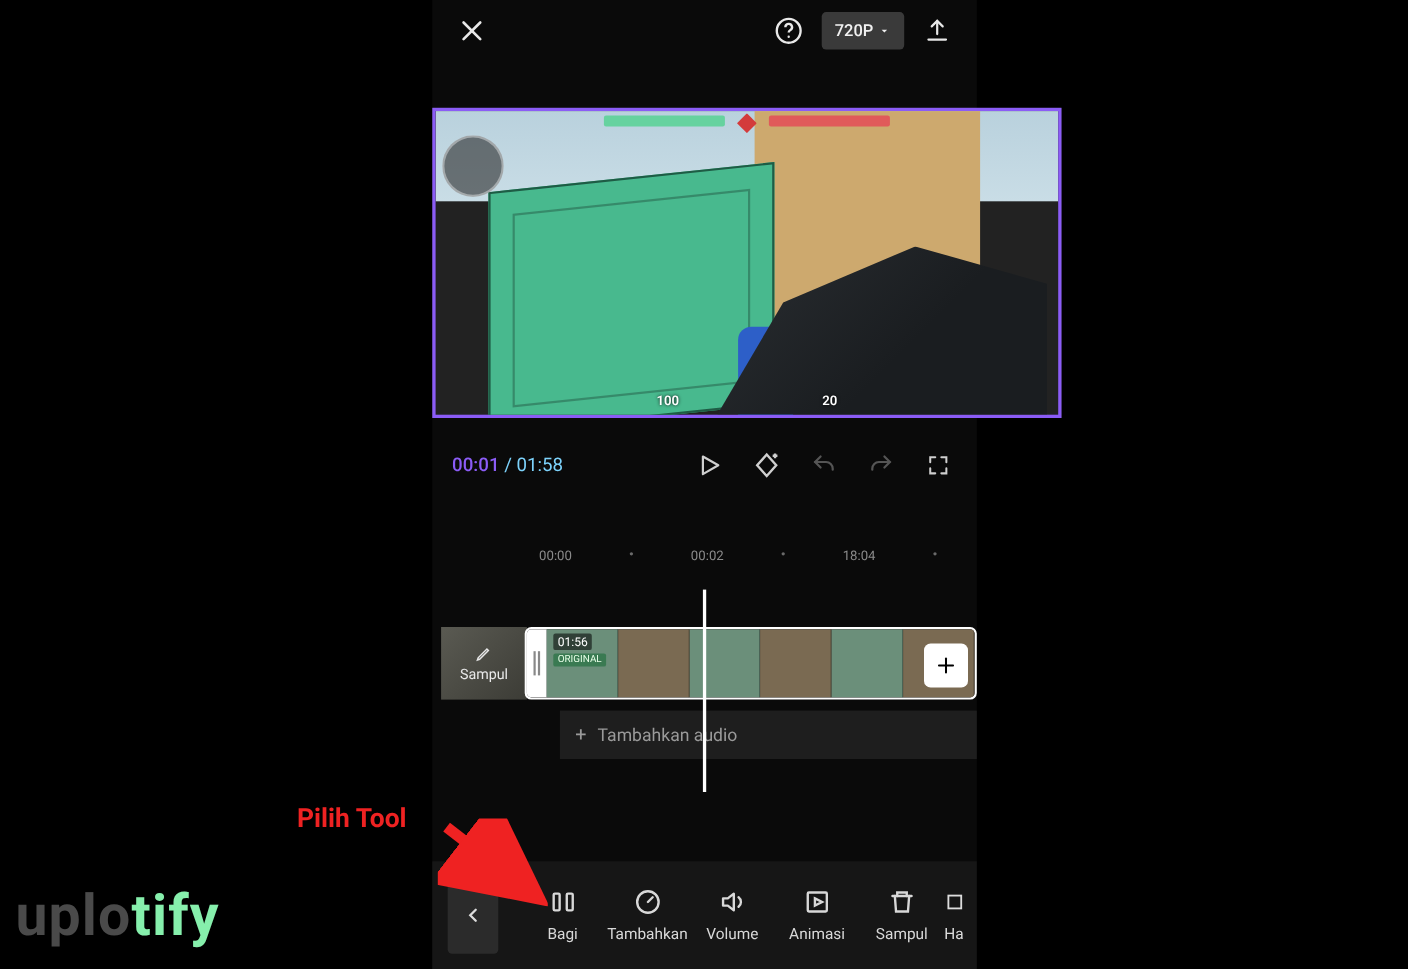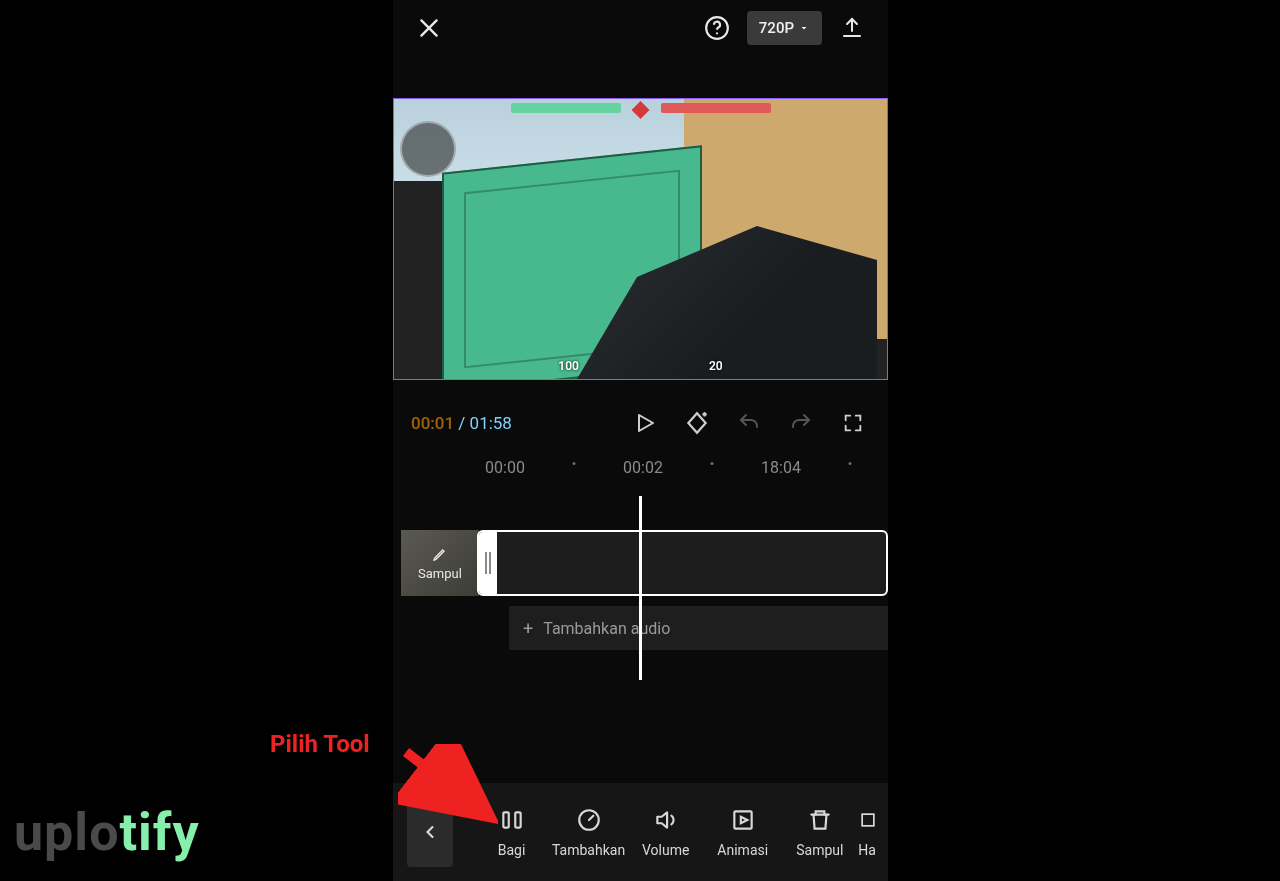--- a/index.html
+++ b/index.html
@@ -3,64 +3,64 @@
 <meta charset="utf-8">
 <style>
   * { margin:0; padding:0; box-sizing:border-box; font-family:-apple-system,BlinkMacSystemFont,"Segoe UI",Roboto,Arial,sans-serif; -webkit-font-smoothing:antialiased; }
   body { width:1280px; height:881px; background:#000; overflow:hidden; position:relative; color:#fff; }
   .phone { position:absolute; left:393px; top:0; width:495px; height:881px; background:#0a0a0a; }
   
   .topbar { height:56px; display:flex; align-items:center; padding:0 18px; gap:12px;justify-content:flex-end; }
   .topbar .spacer { flex:1; }
   .icon-btn { width:36px; height:36px; display:flex; align-items:center; justify-content:center; color:#e8e8e8; }
   .res-btn { background:#3a3a3a; border-radius:4px; height:34px; padding:0 12px; display:flex; align-items:center; gap:4px; color:#f0f0f0; font-size:15px; font-weight:500; }
-  .preview { position:relative; width:495px; height:282px; margin-top:42px; border:1px solid #8b5cf6; background:#222; overflow:hidden; }
+  .preview { position:relative; width:572px; height:282px; margin-top:42px; border:3px solid #8b5cf6; background:#222; overflow:hidden; }
   .preview .sky { position:absolute; left:0; top:0; right:0; height:82px; background:linear-gradient(#b9d1dd,#c9dde6); }
   .preview .wall { position:absolute; left:290px; top:0; width:205px; height:240px; background:#cda96e; }
   .preview .crate { position:absolute; left:48px; top:60px; width:260px; height:220px; background:#48b98e; border:2px solid #1e5c45; transform:skewY(-6deg); }
   .preview .crate::after { content:""; position:absolute; left:20px; top:20px; right:20px; bottom:20px; border:2px solid rgba(0,0,0,.25); }
   .preview .gun { position:absolute; right:10px; bottom:0; width:300px; height:170px; background:linear-gradient(135deg,#2b2f33 0%,#1a1d20 60%); clip-path:polygon(100% 100%,0% 100%,20% 40%,60% 10%,100% 30%); }
   .preview .player { position:absolute; left:275px; bottom:0; width:50px; height:80px; background:#2d5fc8; border-radius:12px 12px 0 0; }
   .hud-top { position:absolute; left:0; right:0; top:0; height:18px; display:flex; justify-content:center; gap:40px; }
   .hud-top .bar { width:110px; height:10px; margin-top:4px; border-radius:2px; }
   .hud-top .bar.g { background:#66d29f; }
   .hud-top .bar.r { background:#e05a5a; }
   .hud-mid { position:absolute; left:50%; top:2px; transform:translateX(-50%); width:18px; height:18px; background:#d33b3b; clip-path:polygon(50% 0,100% 50%,50% 100%,0 50%); }
   .minimap { position:absolute; left:6px; top:22px; width:56px; height:56px; border-radius:50%; border:2px solid rgba(255,255,255,.4); background:rgba(40,40,40,.6); }
   .hud-bot { position:absolute; left:0; right:0; bottom:6px; display:flex; justify-content:center; gap:130px; font-size:12px; font-weight:600; color:#fff; text-shadow:0 0 3px #000; }
   
   .controls { height:70px; display:flex; align-items:center; padding:0 18px; gap:18px; margin-top:8px; }
   .timecode { font-size:17px; }
-  .timecode .cur { color:#a16207; font-weight:500;margin-top:28px; }
+  .timecode .cur { color:#8b5cf6; font-weight:500;margin-top:28px; }
   .timecode .dur { color:#7dd3fc; }
   .controls .spacer { flex:1; }
   .ctrl { width:34px; height:34px; display:flex; align-items:center; justify-content:center; color:#cfcfcf; }
   .ctrl.dim { color:#555; }
   
-  .ruler { height:26px; position:relative; font-size:16px; color:#8a8a8a; }
+  .ruler { height:26px; position:relative; font-size:12px; color:#8a8a8a;margin-top:40px; }
   .ruler .tick { position:absolute; top:0; transform:translateX(-50%); }
   .ruler .dot  { position:absolute; top:4px; width:3px; height:3px; border-radius:50%; background:#6a6a6a; transform:translateX(-50%); }
   
   .timeline-area { position:relative; margin-top:46px; height:180px; }
   .cover-btn { position:absolute; left:8px; top:0; width:78px; height:66px; background:linear-gradient(135deg,#5a5a52,#3c3c36); display:flex; flex-direction:column; align-items:center; justify-content:center; gap:4px; color:#e8e8e8; font-size:13px; }
   .clip-track { position:absolute; left:84px; right:0; top:0; height:66px; background:#1d1d1d; border:2px solid #fff; border-radius:6px; overflow:hidden; display:flex; }
   .clip-track .handle { width:18px; background:#fff; display:flex; align-items:center; justify-content:center; }
   .clip-track .handle span { width:2px; height:22px; background:#888; margin:0 1px; display:block; }
   .thumbs { flex:1; display:flex; position:relative; }
   .thumb { flex:1; background:#7a6a52; border-right:1px solid rgba(0,0,0,.3); position:relative; }
   .thumb:nth-child(odd){ background:#6b8f7a; }
   .clip-dur { position:absolute; left:6px; top:4px; font-size:11px; background:rgba(0,0,0,.55); padding:1px 4px; border-radius:2px; color:#fff; }
   .clip-tag { position:absolute; left:6px; top:22px; font-size:9px; background:#3a7a52; padding:1px 4px; border-radius:2px; color:#e8ffe8; }
   .add-clip { position:absolute; right:6px; top:13px; width:40px; height:40px; border-radius:6px; background:#fff; color:#000; display:flex; align-items:center; justify-content:center; font-size:26px; font-weight:300; }
   .playhead { position:absolute; left:246px; top:-34px; width:3px; height:184px; background:#fff; z-index:5; }
   .audio-row { position:absolute; left:116px; right:0; top:76px; height:44px; background:#1e1e1e; display:flex; align-items:center; padding-left:14px; color:#9a9a9a; font-size:16px; gap:10px; }
   
   .toolbar { position:absolute; left:0; right:0; bottom:0; height:98px; background:#161616; display:flex; align-items:center; }
   .back-btn { width:46px; height:70px; margin-left:14px; background:#2b2b2b; border-radius:4px; display:flex; align-items:center; justify-content:center; color:#ddd; }
-  .tools { flex:1; display:flex; justify-content:flex-end; padding-left:20px; gap:0; overflow:hidden; }
+  .tools { flex:1; display:flex; justify-content:center; padding-left:20px; gap:0; overflow:hidden; }
   .tool { width:78px; display:flex; flex-direction:column; align-items:center; gap:8px; color:#d8d8d8; font-size:14px; }
   .tool .ic { width:28px; height:28px; display:flex; align-items:center; justify-content:center; }
   .tool.cut { color:#ddd; }
   
   .annot { position:absolute; left:270px; top:730px; color:#ef2222; font-size:24px; font-weight:700; z-index:20; }
   .arrow { position:absolute; left:398px; top:744px; z-index:20; }
   .watermark { position:absolute; left:14px; bottom:18px; font-size:52px; font-weight:700; letter-spacing:1px; }
   .watermark .a { color:#4a4a4a; }
   .watermark .b { color:#86efac; }
   svg { display:block; }
@@ -171,20 +171,36 @@
       <svg width="16" height="16" viewBox="0 0 24 24" fill="none" stroke="currentColor" stroke-width="2">
           <path d="M3 21l3-1 12-12-2-2L4 18l-1 3z"></path>
         </svg>
       <span>Sampul</span>
     </div>
     <div class="clip-track">
       <div class="handle">
           <span></span>
           <span></span>
         </div>
+      <div class="thumbs">
+        <div class="thumb"></div>
+          <div class="thumb"></div>
+          <div class="thumb"></div>
+          <div class="thumb"></div>
+          <div class="thumb"></div>
+          <div class="thumb"></div>
+        <span class="clip-dur">01:56</span>
+        <span class="clip-tag">ORIGINAL</span>
+        <div class="add-clip">
+          <svg width="22" height="22" viewBox="0 0 24 24" stroke="#000" stroke-width="2" stroke-linecap="round">
+              <line x1="12" y1="5" x2="12" y2="19"></line>
+              <line x1="5" y1="12" x2="19" y2="12"></line>
+            </svg>
+        </div>
+      </div>
     </div>
     <div class="playhead"></div>
     <div class="audio-row">
       <span style="font-size:18px;">+</span>
       <span>Tambahkan audio</span>
     </div>
   </div>
 
   <div class="toolbar">
     <div class="back-btn">

